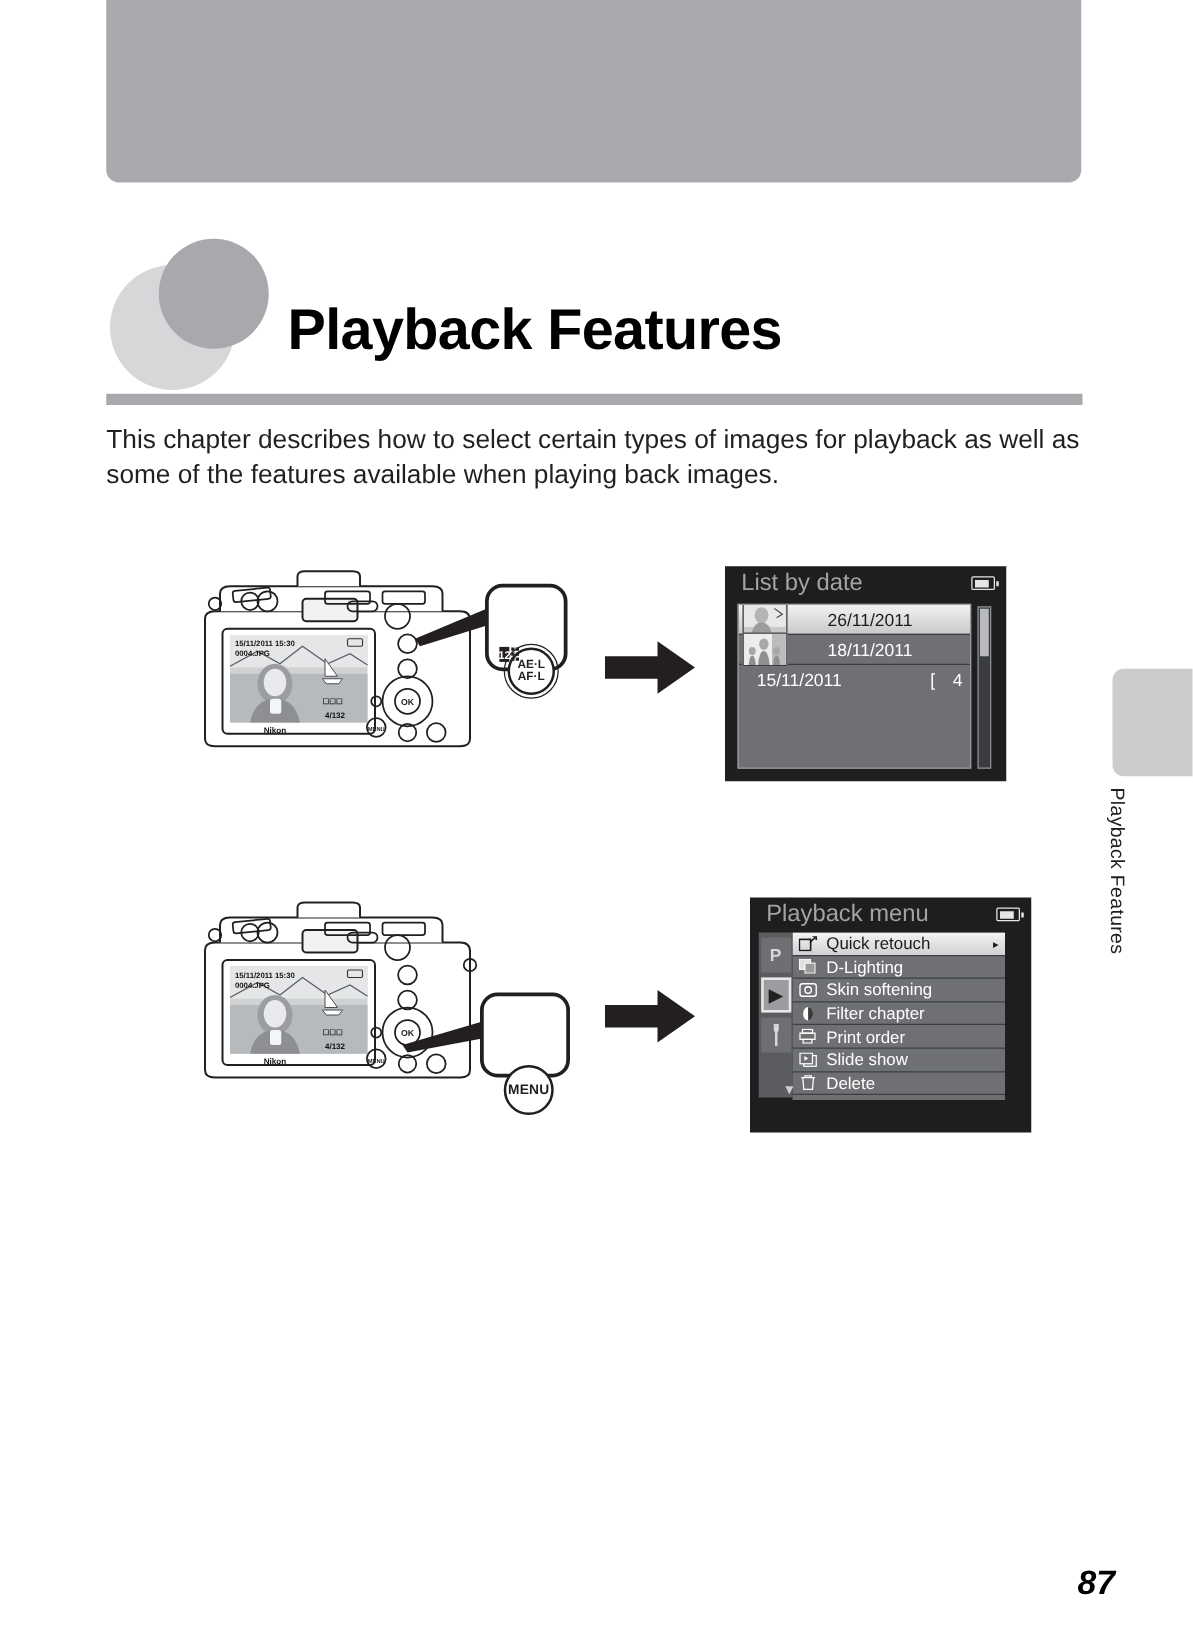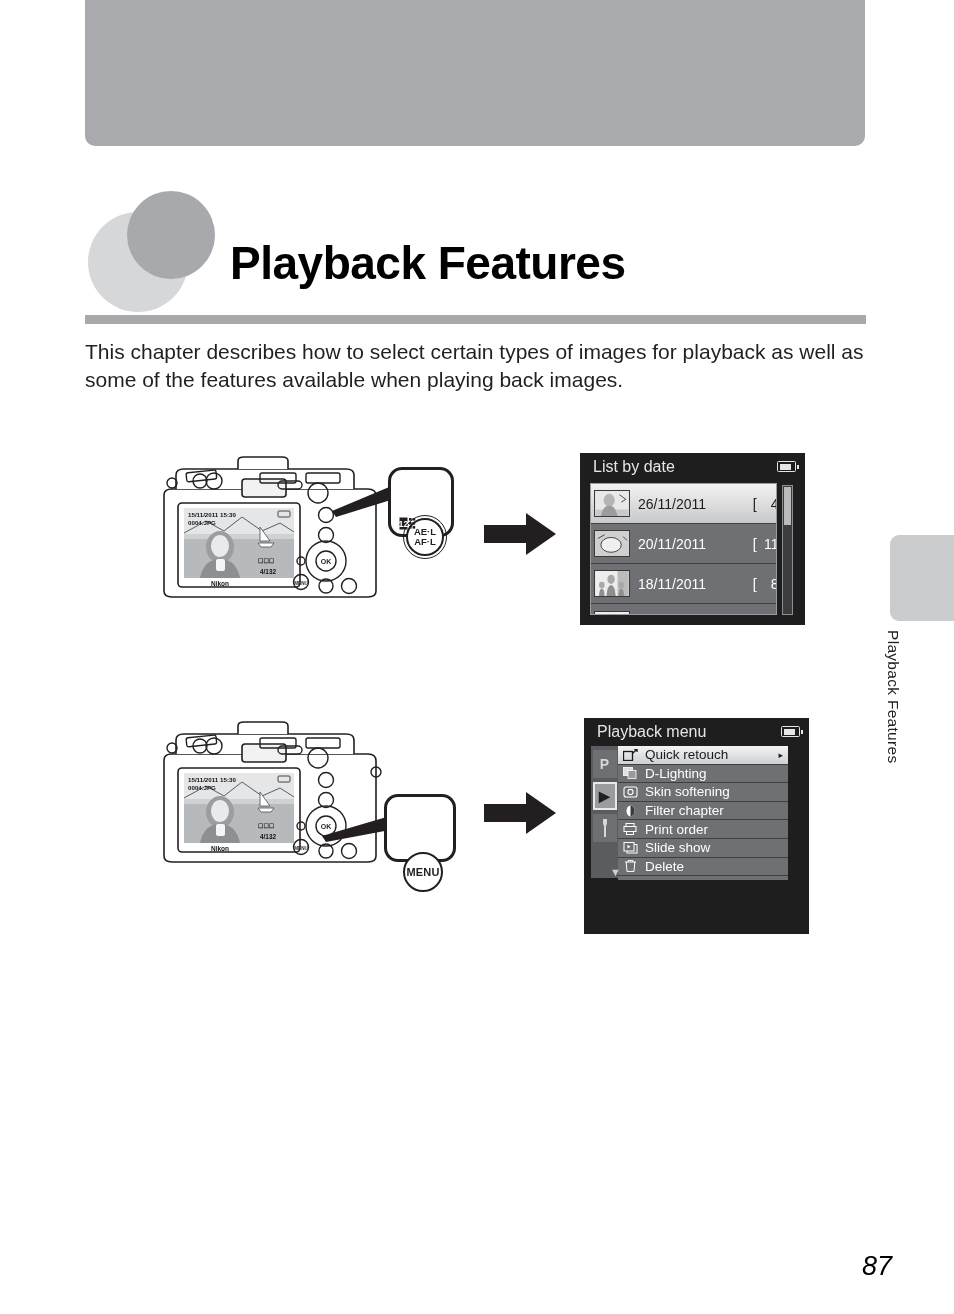--- a/index.html
+++ b/index.html
@@ -103,21 +103,21 @@
     letter-spacing: 0.3px;
   }
 
   
   #page-number {
     position: absolute;
     right: 62px;
     bottom: 32px;
     font-size: 27px;
     font-style: italic;
-    font-weight: normal;
+    font-weight: bold;
     color: #000000;
   }
 
   
   .figure-row { position: absolute; }
   #row-1 { left: 0; top: 445px; }
   #row-2 { left: 0; top: 710px; }
 
   
   .arrow {
@@ -213,33 +213,33 @@
     background: #1e1e1e;
     box-sizing: border-box;
   }
   #lcd-list {
     left: 580px;
     top: 8px;
     width: 225px;
     height: 172px;
   }
   #lcd-menu {
-    left: 584px;
+    left: 600px;
     top: 8px;
     width: 225px;
-    height: 216px;
+    height: 188px;
   }
   .lcd-titlebar {
     position: relative;
     height: 27px;
     display: flex;
     align-items: center;
     padding: 0 9px 0 13px;
-    color: #e5e5e5;
-    font-size: 16px;
+    color: #a3a3a3;
+    font-size: 19px;
   }
   .lcd-titlebar .spacer { flex: 1; }
   .battery-icon {
     width: 19px;
     height: 11px;
     border: 1.6px solid #e6e6e6;
     border-radius: 1.5px;
     position: relative;
     box-sizing: border-box;
   }
@@ -263,26 +263,27 @@
     left: 10px;
     top: 30px;
     width: 187px;
     height: 132px;
     background: #6e7073;
     border: 1px solid #9a9b9e;
     box-sizing: border-box;
     overflow: hidden;
   }
   .date-row {
-    height: 40px;
+    height: 24px;
     display: flex;
     align-items: center;
     border-bottom: 1px solid #3d3f42;
     box-sizing: border-box;
     background: #6e7073;
+    gap: 24px;
   }
   .date-row.selected {
     background: linear-gradient(to bottom, #f2f2f2, #c8c9cb);
   }
   .date-thumb {
     width: 36px;
     height: 27px;
     margin-left: 3px;
     background: #d9d9d9;
     border: 1px solid #3a3a3a;
@@ -521,54 +522,41 @@
               <path d="M6 27 Q8 16 15 16 Q22 16 24 27 Z" fill="#9c9c9c"></path>
               <path d="M26 4 L33 9 L28 12" fill="none" stroke="#444" stroke-width="1"></path>
             </svg>
           </div>
           <div class="date-label">26/11/2011</div>
           <div class="date-count">
             <span>[</span><span style="display:inline-block;min-width:22px;text-align:right;">4</span>
           </div>
         </div>
 
-        <div class="date-row">
-          <div class="date-thumb">
-            <svg viewBox="0 0 36 27" width="34" height="25">
-              <rect width="36" height="27" fill="#cfcfcf"></rect>
-              <ellipse cx="17" cy="15" rx="11" ry="8" fill="#f0f0f0" stroke="#3a3a3a" stroke-width="1"></ellipse>
-              <path d="M3 8 L10 4 M30 6 L34 10" stroke="#3a3a3a" stroke-width="1"></path>
-            </svg>
-          </div>
-          <div class="date-label">20/11/2011</div>
-          <div class="date-count">
-            <span>[</span><span style="display:inline-block;min-width:22px;text-align:right;">11</span>
-          </div>
-        </div>
 
         <div class="date-row">
           <div class="date-thumb">
             <svg viewBox="0 0 36 27" width="34" height="25">
               <rect width="36" height="27" fill="#ededed"></rect>
               <rect x="24" y="0" width="12" height="27" fill="#bcbcbc"></rect>
               <ellipse cx="17" cy="9" rx="4" ry="5" fill="#a8a8a8"></ellipse>
               <path d="M12 27 Q13 15 17 15 Q21 15 22 27 Z" fill="#8f8f8f"></path>
               <ellipse cx="7" cy="15" rx="3" ry="3.5" fill="#a8a8a8"></ellipse>
               <path d="M4 27 Q4.5 19 7 19 Q9.5 19 10 27 Z" fill="#8f8f8f"></path>
               <ellipse cx="28" cy="15" rx="3" ry="3.5" fill="#a8a8a8"></ellipse>
               <path d="M25 27 Q25.5 19 28 19 Q30.5 19 31 27 Z" fill="#8f8f8f"></path>
             </svg>
           </div>
           <div class="date-label">18/11/2011</div>
           <div class="date-count">
             <span>[</span><span style="display:inline-block;min-width:22px;text-align:right;">8</span>
           </div>
         </div>
 
-        <div class="date-row" style="border-bottom:none;">
+        <div class="date-row" style="border-bottom:none;justify-content:flex-end;">
           <div class="date-thumb">
             <svg viewBox="0 0 36 27" width="34" height="25">
               <rect width="36" height="27" fill="#ededed"></rect>
               <ellipse cx="16" cy="8" rx="5" ry="6" fill="#a8a8a8"></ellipse>
               <path d="M9 27 Q10 16 16 16 Q22 16 23 27 Z" fill="#8f8f8f"></path>
               <rect x="23" y="17" width="6" height="8" fill="#bdbdbd" stroke="#5a5a5a" stroke-width="0.7"></rect>
             </svg>
           </div>
           <div class="date-label">15/11/2011</div>
           <div class="date-count">

